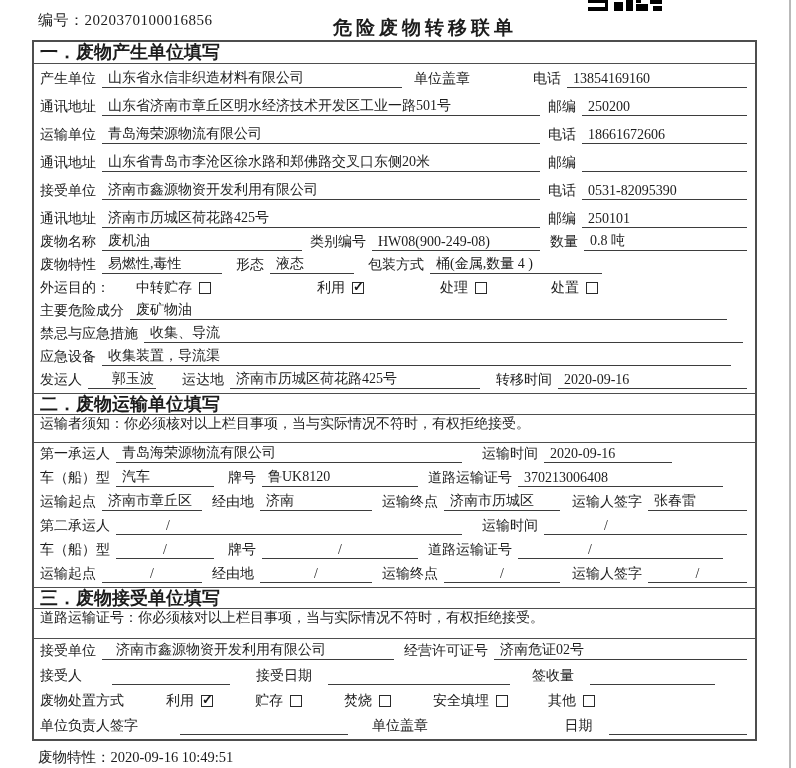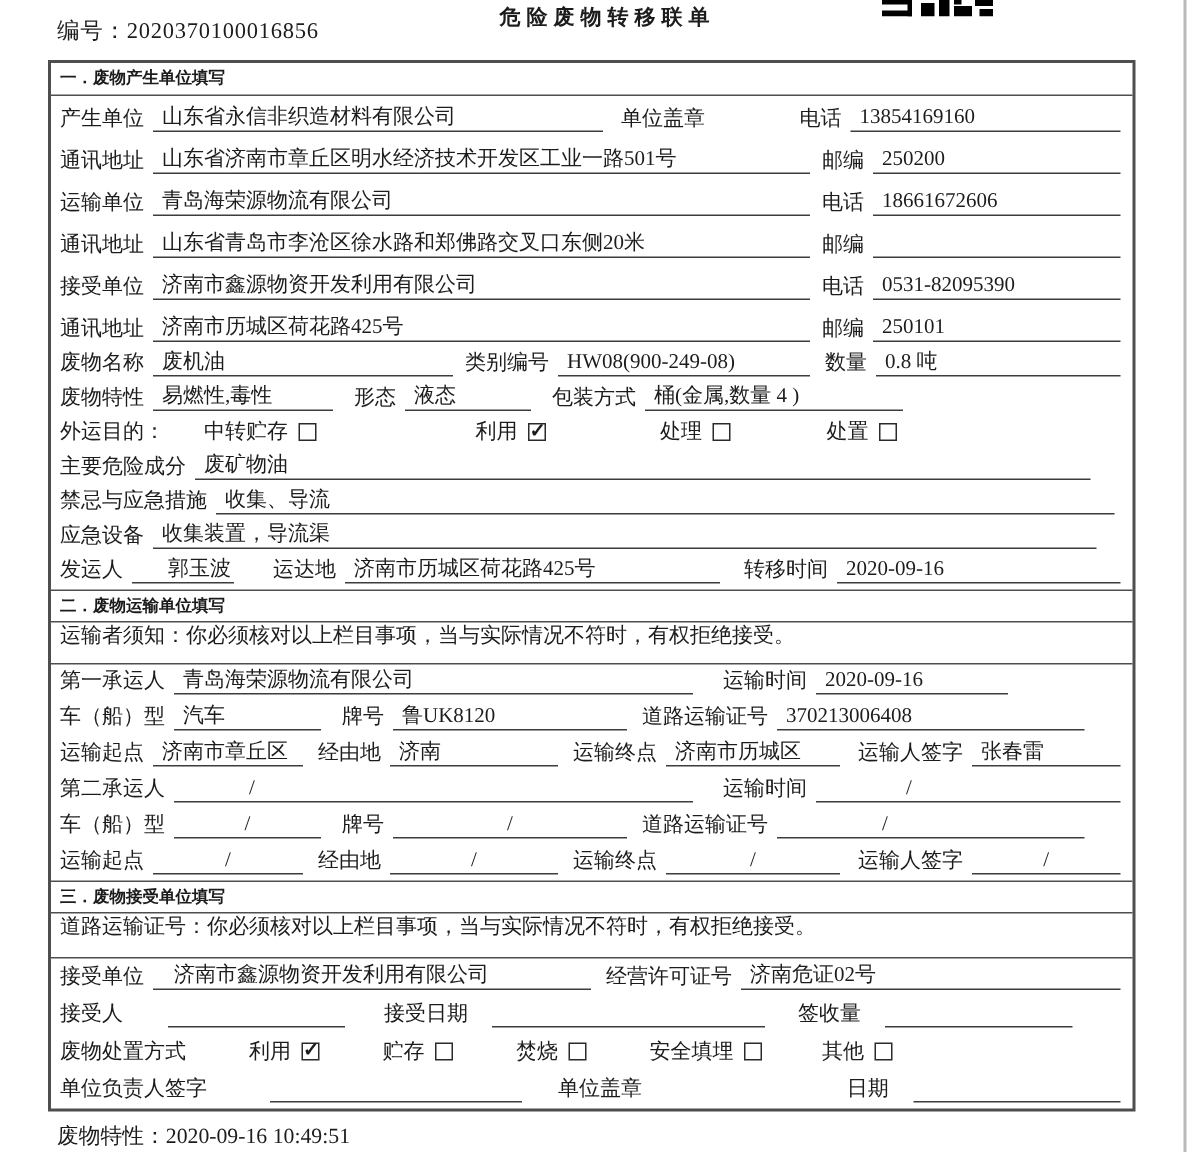--- a/index.html
+++ b/index.html
@@ -1,24 +1,24 @@
 <!DOCTYPE html>
 <html><head>
 <meta charset="utf-8">
 <style>
   html,body{margin:0;padding:0;background:#fff;}
   #page{position:relative;width:796px;height:768px;background:#ffffff;overflow:hidden;
         font-family:"Liberation Serif","DejaVu Serif",serif;color:#1c1c1c;font-size:14px;}
   .abs{position:absolute;}
   #serial{left:38px;top:11px;font-size:15px;letter-spacing:0.5px;}
-  #title{left:333px;top:3px;font-size:14px;font-weight:bold;letter-spacing:4px;}
+  #title{left:333px;top:15px;font-size:19px;font-weight:bold;letter-spacing:4px;}
   #qr{left:588px;top:0;}
   #edge-line{left:789px;top:0;width:2px;height:768px;background:#b9b9b9;}
   #form{left:32px;top:40px;width:725px;border:2px solid #4e4e4e;box-sizing:border-box;background:#fff;}
-  .sec{height:22px;line-height:21px;font-weight:bold;padding:0 6px;font-size:11px;
+  .sec{height:22px;line-height:21px;font-weight:bold;padding:0 6px;font-size:18px;
        border-bottom:1.5px solid #4e4e4e;box-sizing:border-box;}
   .sec.mid{border-top:1.5px solid #4e4e4e;}
   .r{display:flex;align-items:flex-end;padding:0 8px 4px 6px;box-sizing:border-box;}
   .h28{height:28px}.h23{height:23px}.h24{height:24px}.h25{height:25px}
   .notice{display:flex;align-items:flex-start;padding:0 6px;box-sizing:border-box;border-bottom:1.5px solid #4e4e4e;}
   .n28{height:28px}.n30{height:30px}
   .lbl{white-space:nowrap;margin-right:6px;}
   .ul{border-bottom:1.2px solid #3d3d3d;white-space:nowrap;overflow:hidden;padding:0 2px 0 6px;box-sizing:border-box;}
   .ul:empty::after{content:"\00a0";}
   .ul.c{text-align:center;padding-left:2px;}

